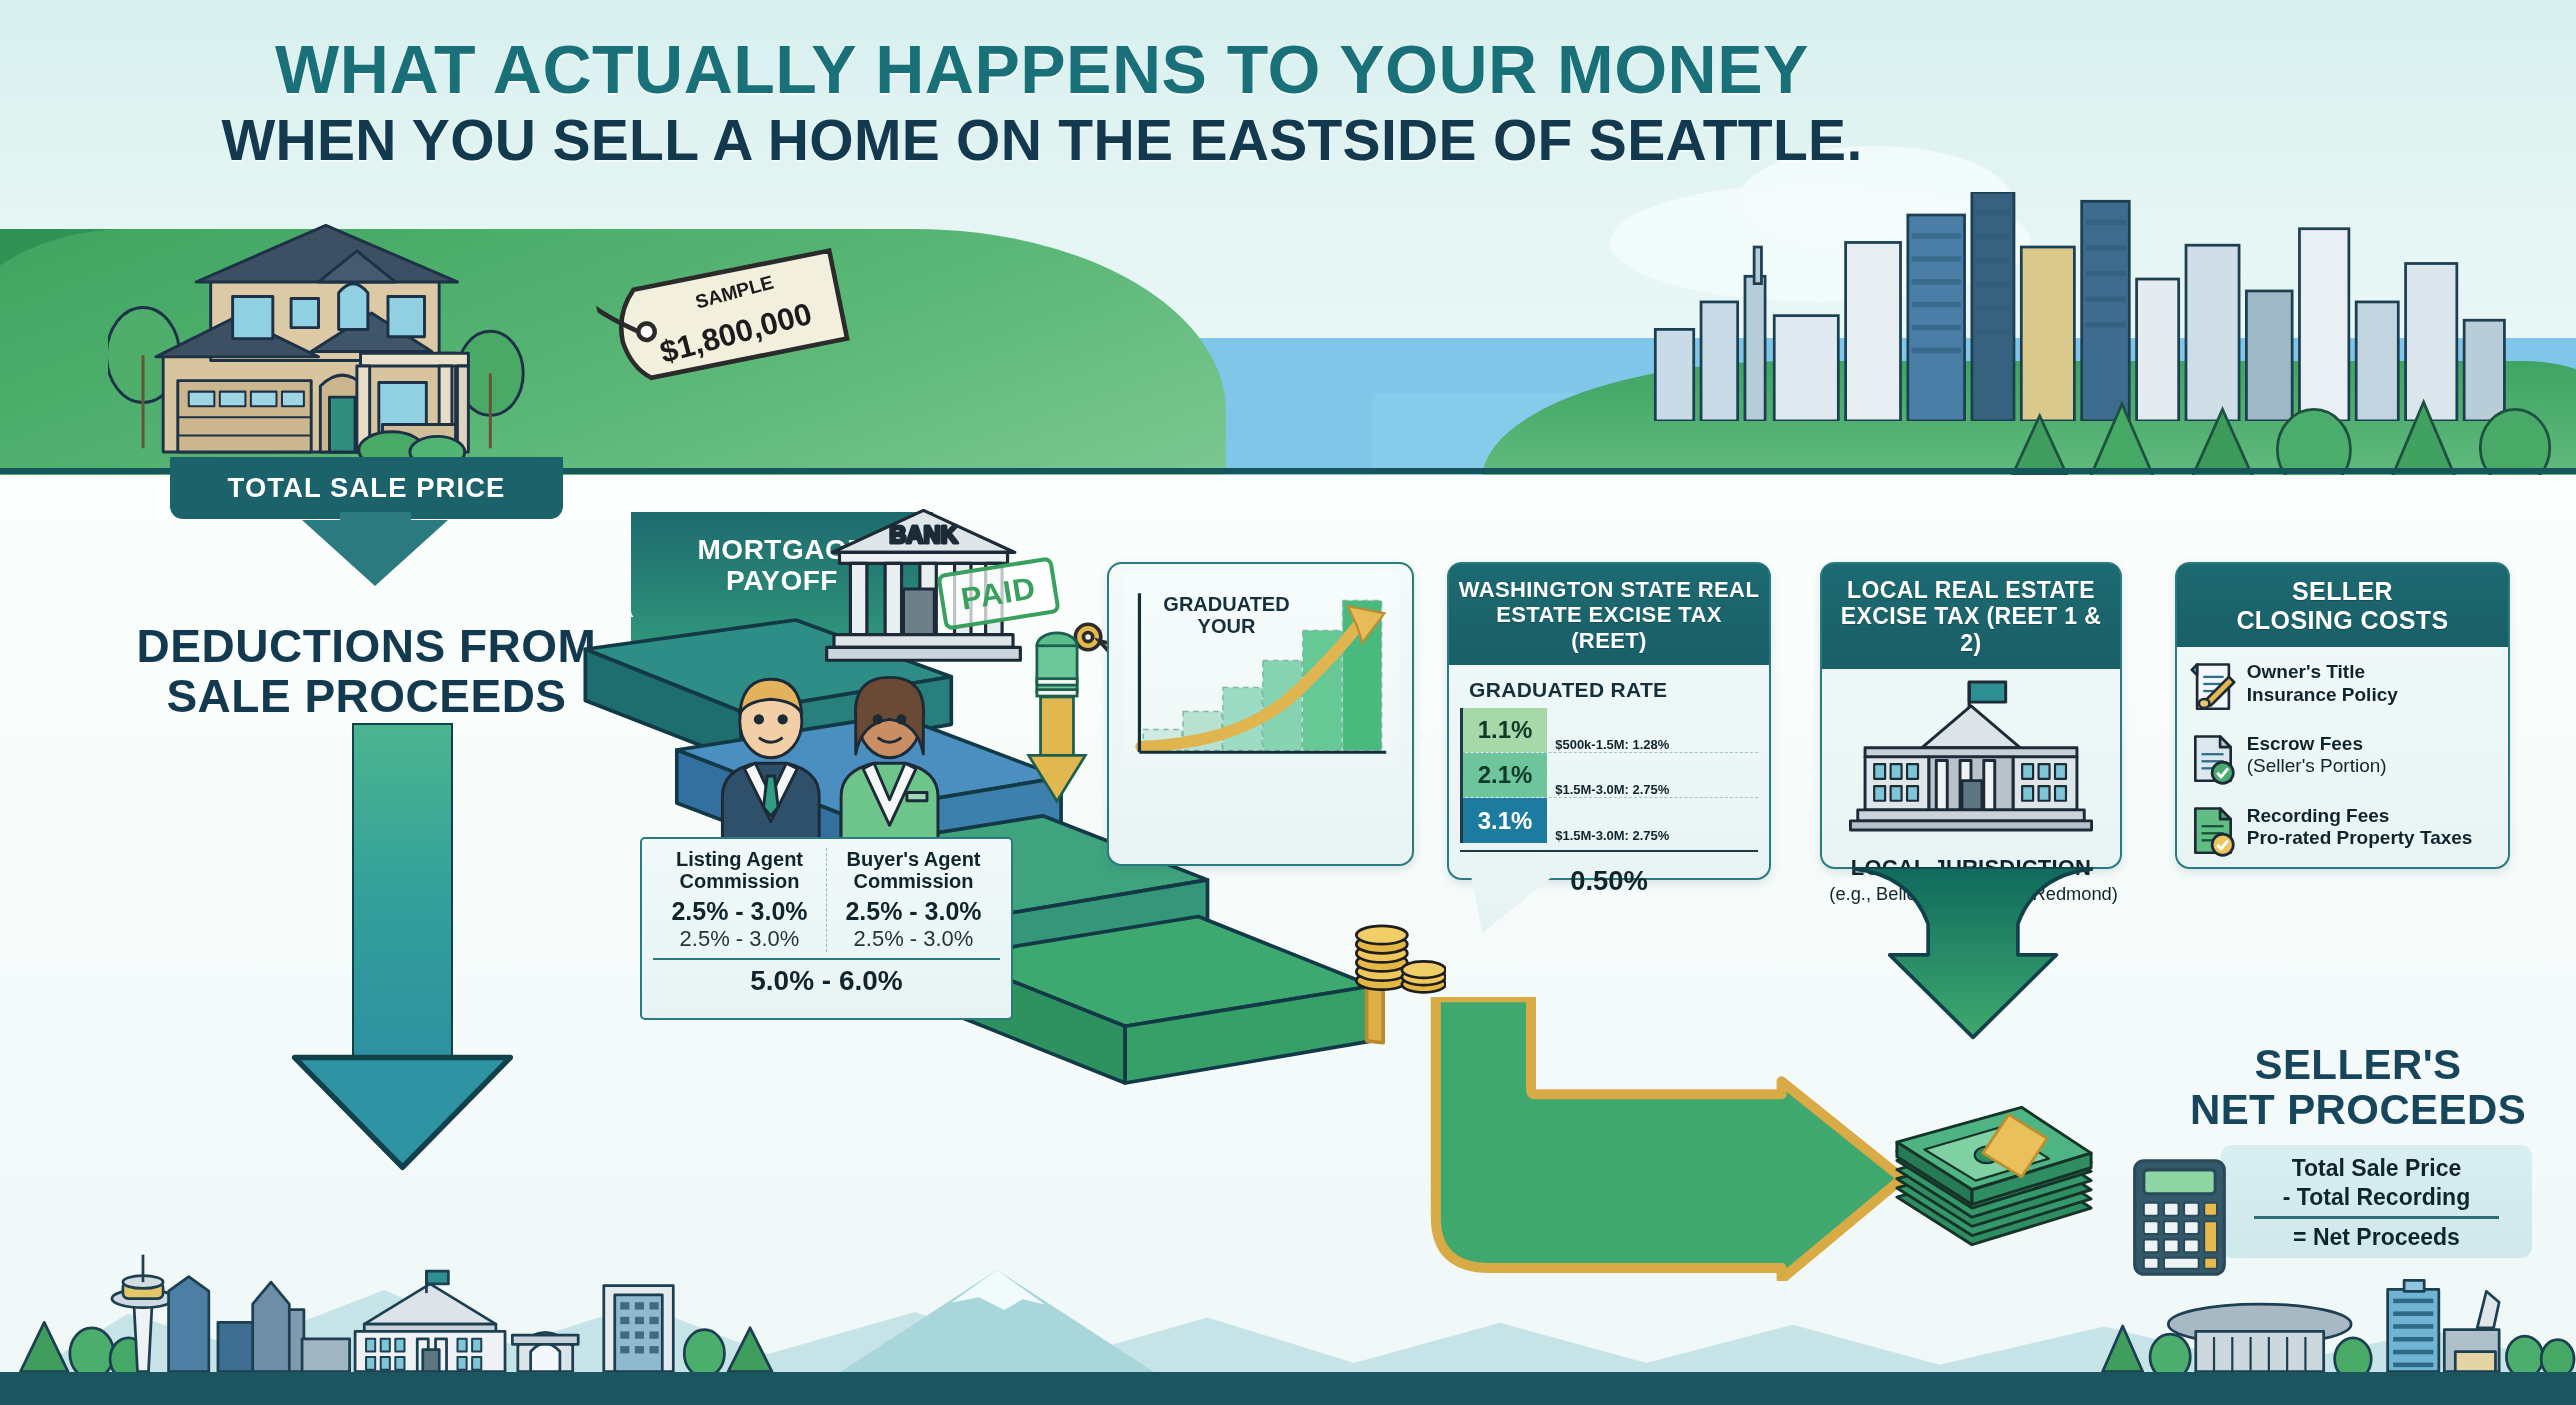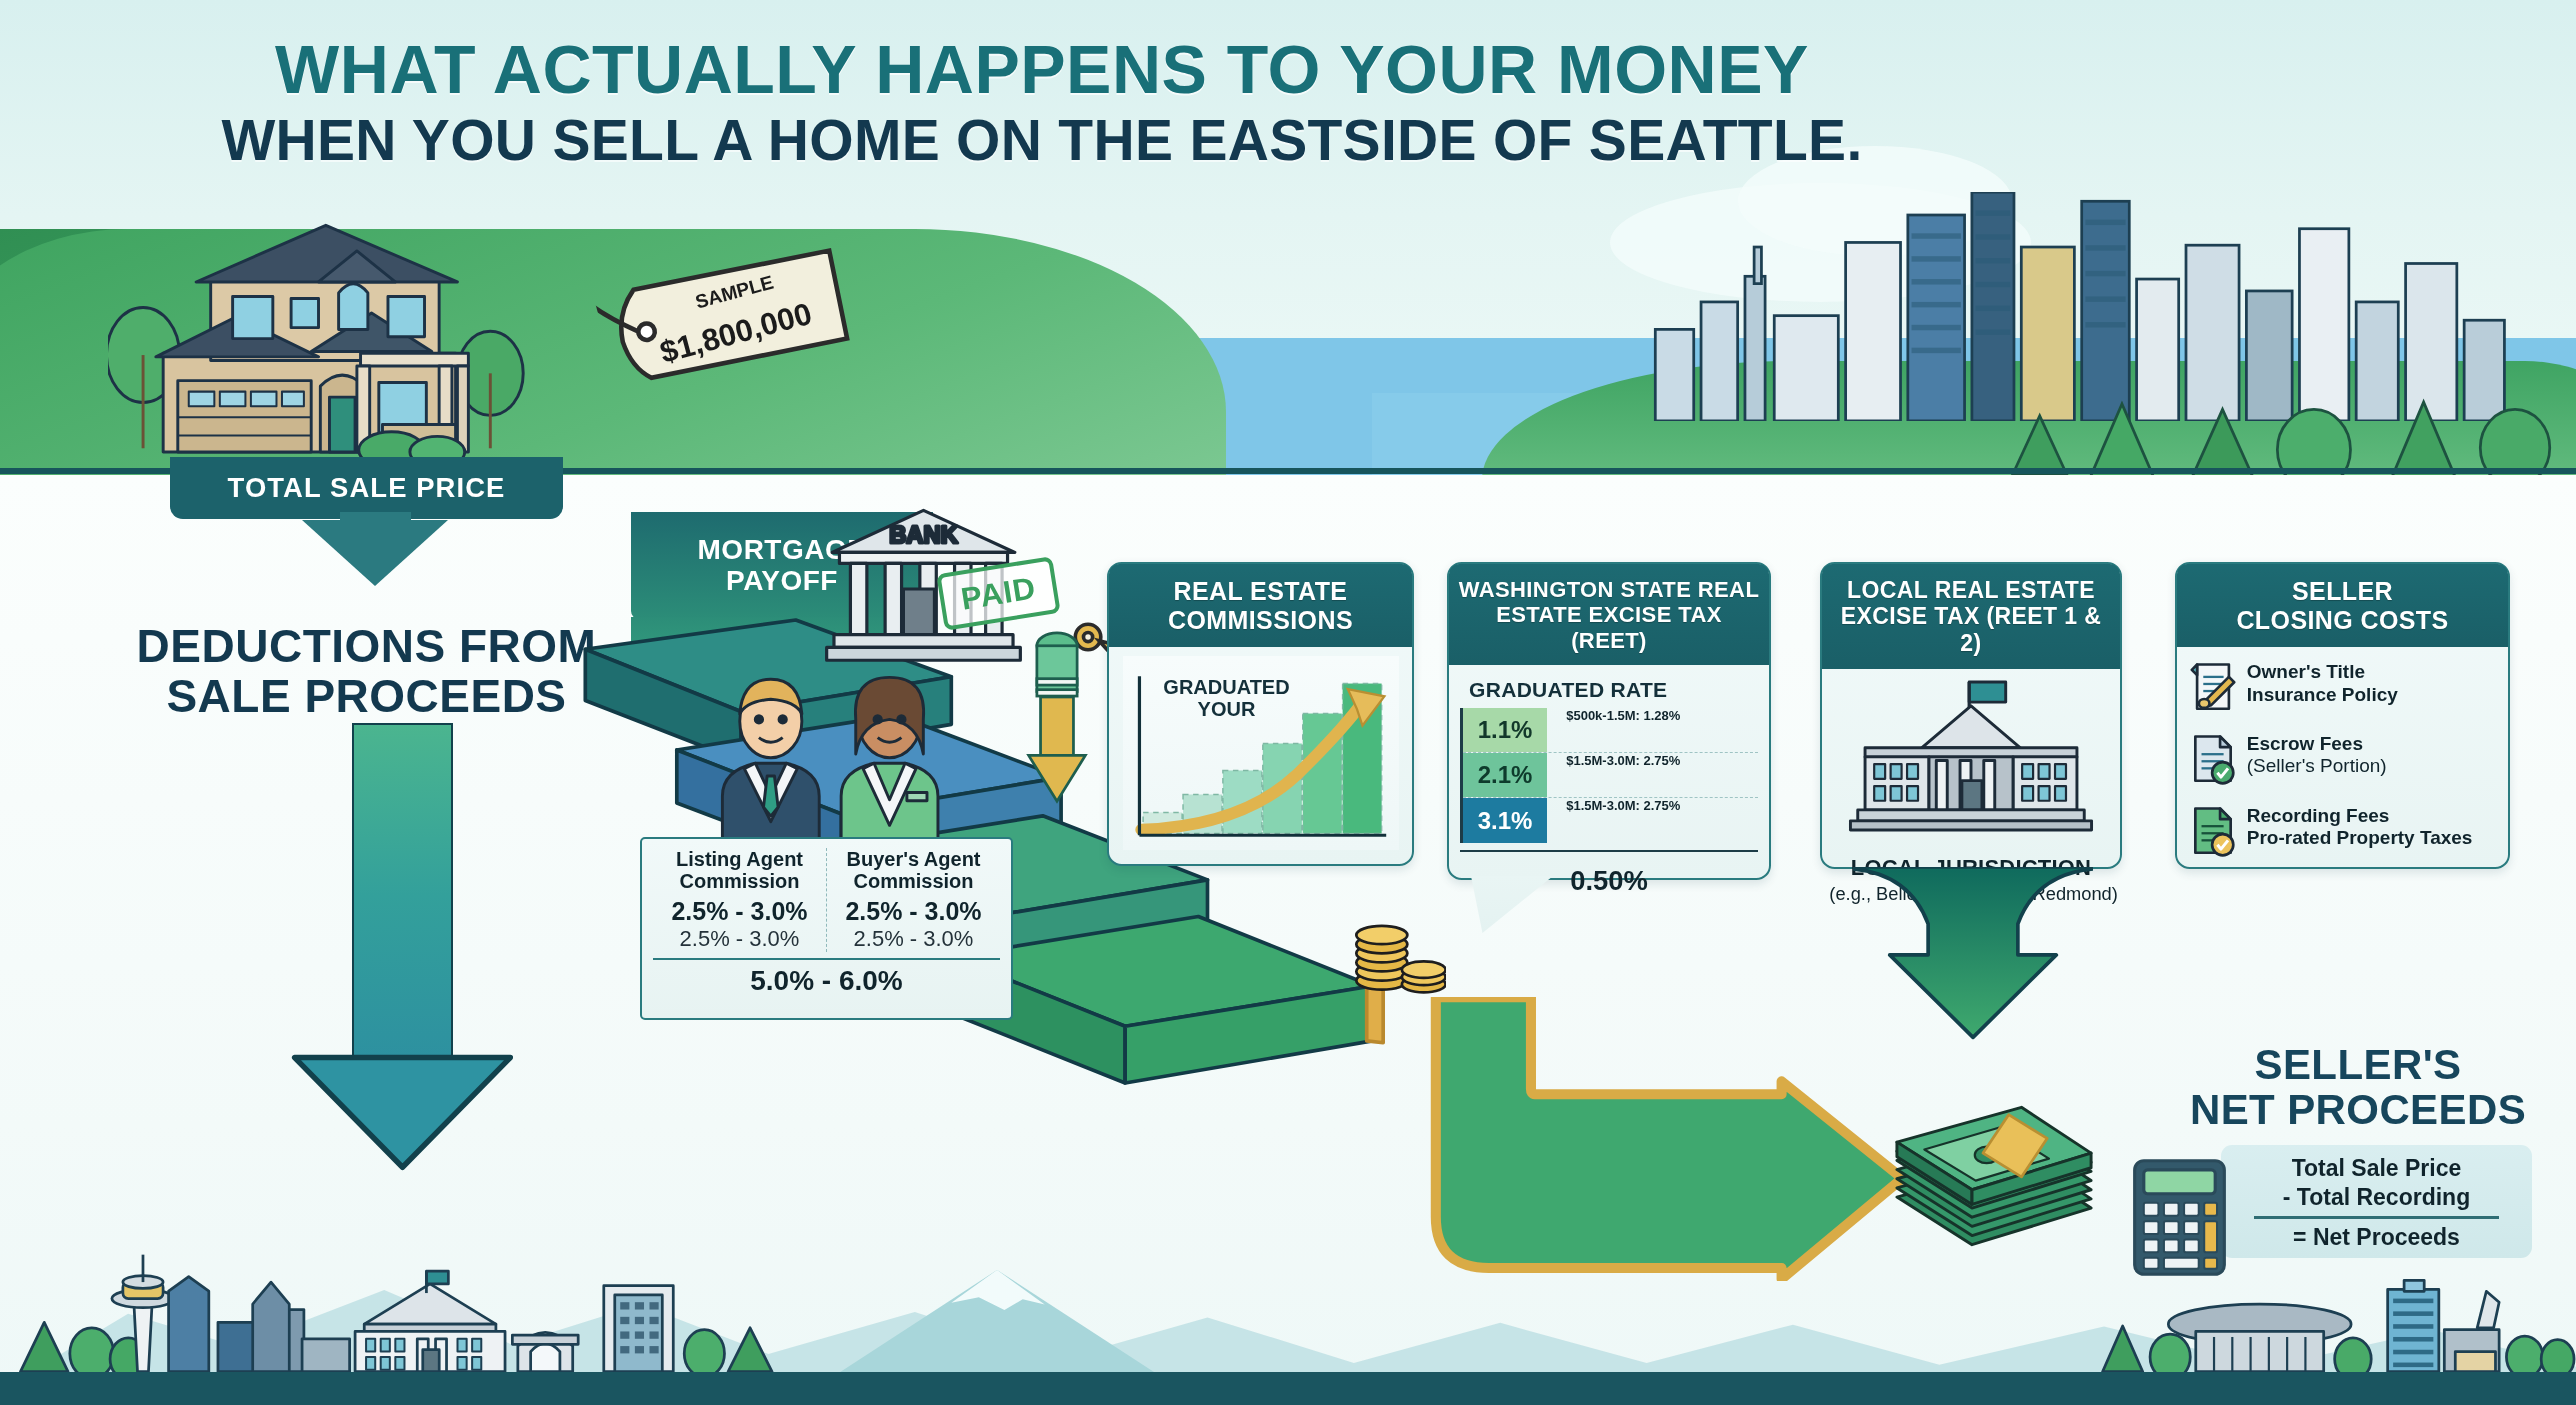--- a/index.html
+++ b/index.html
@@ -136,21 +136,21 @@
     background:#2a7b7f;
     clip-path:polygon(0 0,100% 0,14% 100%); z-index:-1; }
 
   
   #chart-box { position:relative; width:276px; height:194px; margin:3.7px auto 0;
     background:linear-gradient(180deg,#f7fcfc,#eef7f7); }
   #chart-label { position:absolute; left:40px; top:20px; font-size:20px; font-weight:bold;
     color:#14303a; line-height:1.1; text-align:center; width:128px; }
 
   
-  .rate-row { display:flex; align-items:flex-start; border-bottom:1.8px dashed #9fc4c4;gap:11px; }
+  .rate-row { display:flex; align-items:flex-end; border-bottom:1.8px dashed #9fc4c4; }
   .rate-row:last-child { border-bottom:none; }
   .rate-chip { width:84px; display:flex; align-items:center; justify-content:center;
     font-size:24px; font-weight:bold; padding:8.2px 0; }
   .rate-text { flex:1; display:flex; align-items:center; padding-left:8.2px;
     font-size:13px; font-weight:bold; color:#10242c; white-space:nowrap; }
   #grad-label { font-size:21px; font-weight:bold; color:#14303a; letter-spacing:0.3px;
     padding-left:9.1px; margin-bottom:5.5px; }
   #reet-total { text-align:center; font-size:27.4px; font-weight:bold; color:#10242c;
     border-top:2.7px solid #1d3c47; padding-top:13px; margin-top:7.3px; }
   #rate-table { border-left:3.7px solid #1d3c47; }
@@ -486,24 +486,20 @@
         <div class="comm-h">Buyer's Agent</div>
         <div class="comm-h">Commission</div>
         <div class="comm-v1">2.5% - 3.0%</div>
         <div class="comm-v2">2.5% - 3.0%</div>
       </div>
     </div>
     <div id="comm-total">5.0% - 6.0%</div>
   </div>
 
   <div class="panel" id="p-comm">
-    <div class="panel-head">
-      <div>REAL ESTATE</div>
-      <div>COMMISSIONS</div>
-    </div>
     <div class="panel-body" style="padding:5.5px 9.1px 7.3px">
       <div id="chart-box">
         <svg viewBox="0 0 302 212" style="position:absolute;inset:0;width:276px;height:194px">
 
           <g id="bars">
               <rect x="22.0" y="171.0" width="42.7" height="23.0" fill="#cfeadf" stroke="#7fb8a4" stroke-width="1.6" stroke-dasharray="6 5"></rect>
               <rect x="65.7" y="151.4" width="42.7" height="42.6" fill="#b7e2d2" stroke="#7fb8a4" stroke-width="1.6" stroke-dasharray="6 5"></rect>
               <rect x="109.3" y="125.1" width="42.7" height="68.9" fill="#9ddcc4" stroke="#7fb8a4" stroke-width="1.6" stroke-dasharray="6 5"></rect>
               <rect x="153.0" y="95.6" width="42.7" height="98.4" fill="#86d4b1" stroke="#7fb8a4" stroke-width="1.6" stroke-dasharray="6 5"></rect>
               <rect x="196.7" y="62.8" width="42.7" height="131.2" fill="#66c894" stroke="#7fb8a4" stroke-width="1.6" stroke-dasharray="6 5"></rect>

